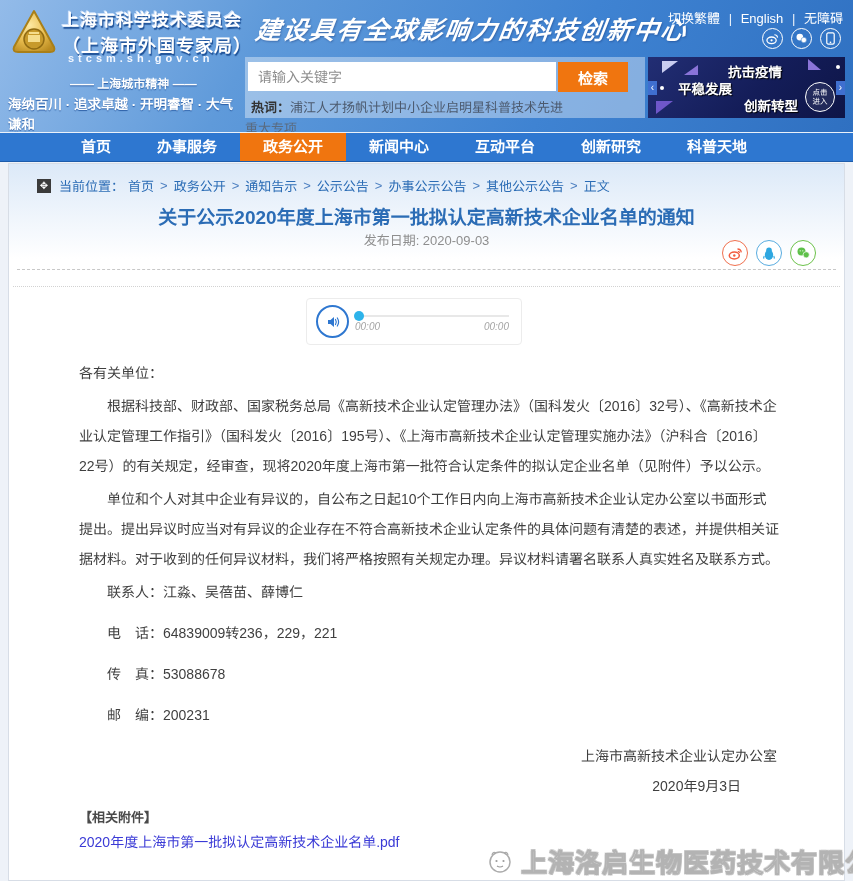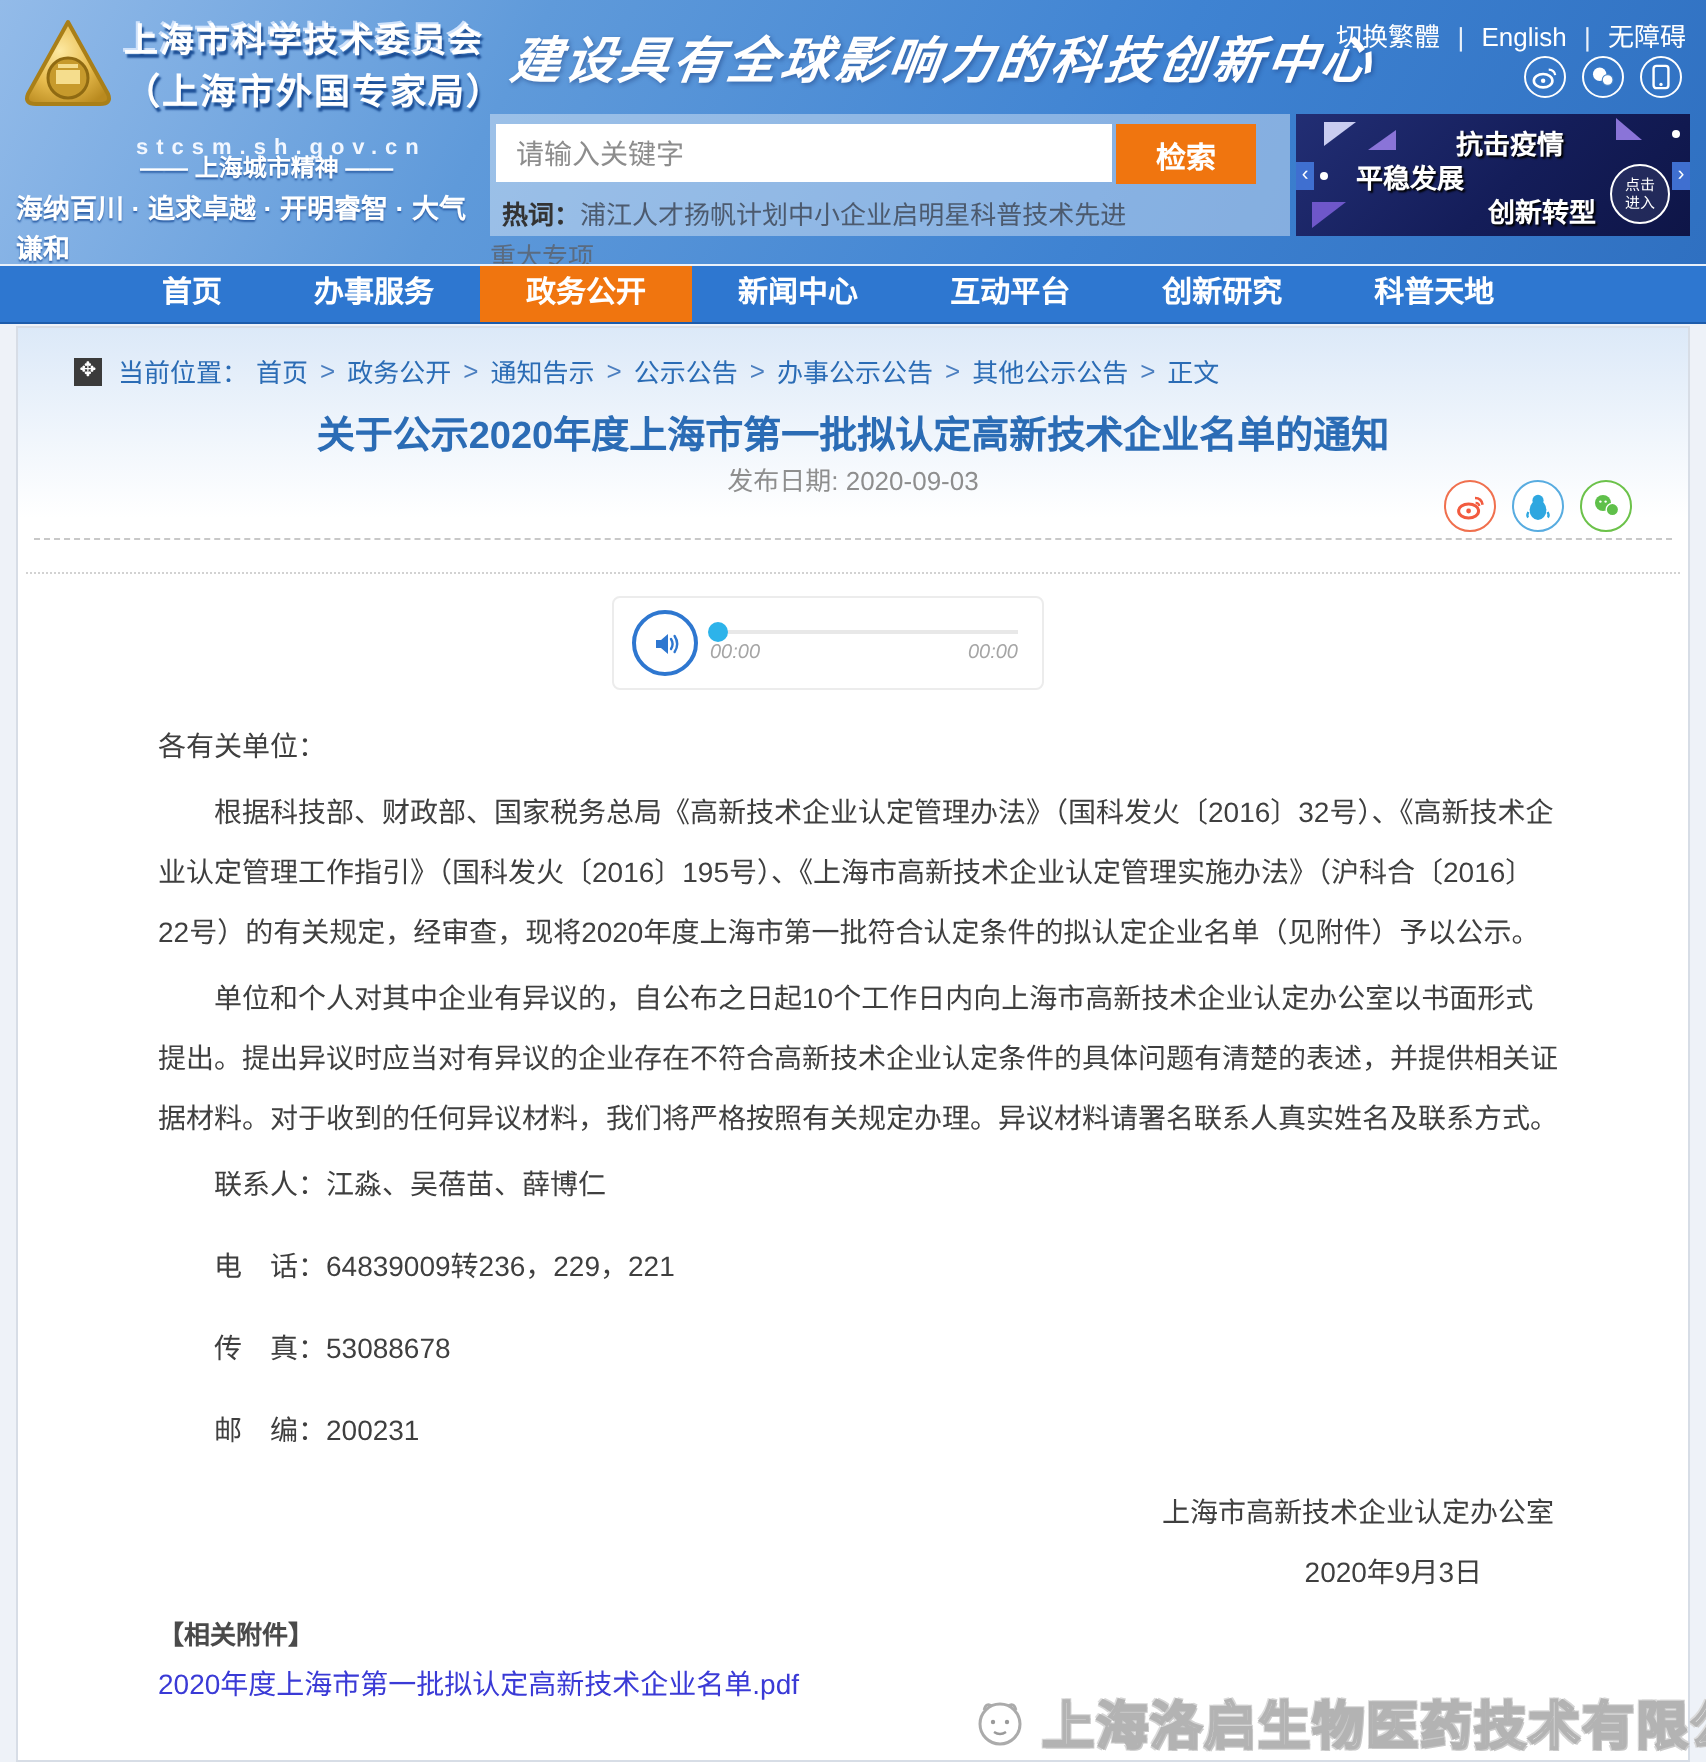--- a/index.html
+++ b/index.html
@@ -8,21 +8,21 @@
   .page { position:relative; width:853px; height:881px; }
 
   
   .header { position:absolute; left:0; top:0; width:853px; height:132px;
     background:linear-gradient(118deg,#93bbe9 0%,#5f9ada 30%,#3f83d2 65%,#2f70c1 100%); }
   .logo-emblem { position:absolute; left:10px; top:8px; width:48px; height:50px; }
   .site-title { position:absolute; left:62px; top:6px; color:#fff; font-weight:bold;
     font-size:17px; letter-spacing:1px; text-shadow:1px 2px 1px #1c4f96, -1px -1px 0 #cfe2fb; }
   .site-subtitle { position:absolute; left:62px; top:31px; color:#fff; font-weight:bold;
     font-size:18px; letter-spacing:1px; text-shadow:1px 2px 1px #1c4f96; }
-  .site-url { position:absolute; left:68px; top:68px; color:#f2f7ff; font-size:11px;
+  .site-url { position:absolute; left:68px; top:52px; color:#f2f7ff; font-size:11px;
     letter-spacing:4px; font-weight:bold; }
   .spirit-label { position:absolute; left:70px; top:74px; color:#fff; font-size:12px;
     font-weight:bold; text-shadow:0 1px 1px #2a5da5; }
   .spirit-motto { position:absolute; left:8px; top:93px; width:235px; color:#fff;
     font-size:13.5px; font-weight:bold; text-shadow:0 1px 1px #2a5da5; }
   .slogan { position:absolute; left:256px; top:10px; width:400px; color:#fff;
     font-family:"DejaVu Serif",serif; font-style:italic; font-weight:bold; font-size:25px;
     letter-spacing:2px; transform:skewX(-8deg); text-shadow:1px 1px 2px rgba(10,30,90,.35);
     white-space:nowrap; }
   .top-links { position:absolute; right:10px; top:8px; color:#fff; font-size:13px; }

